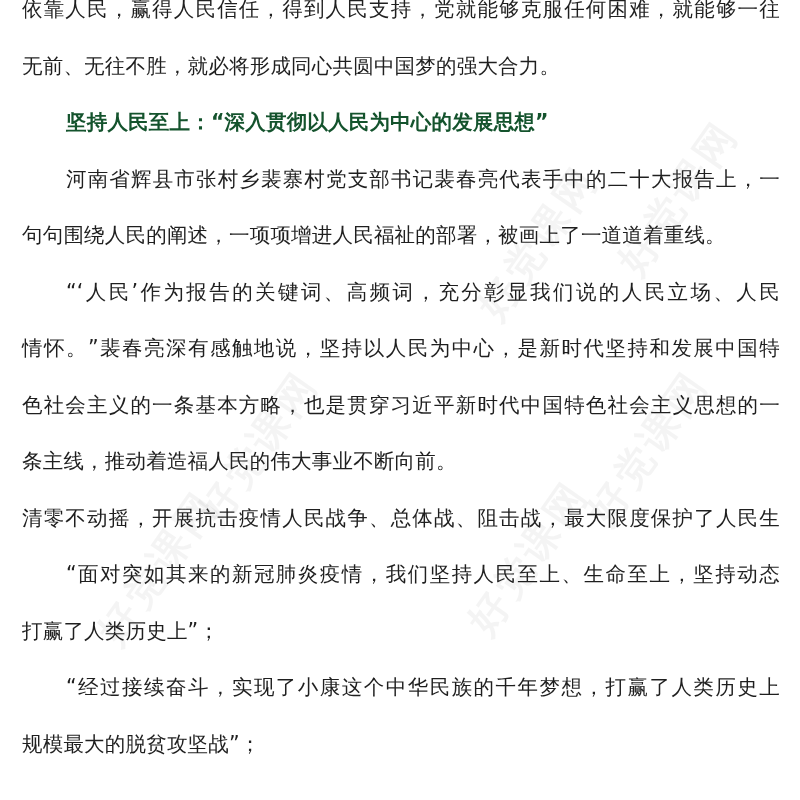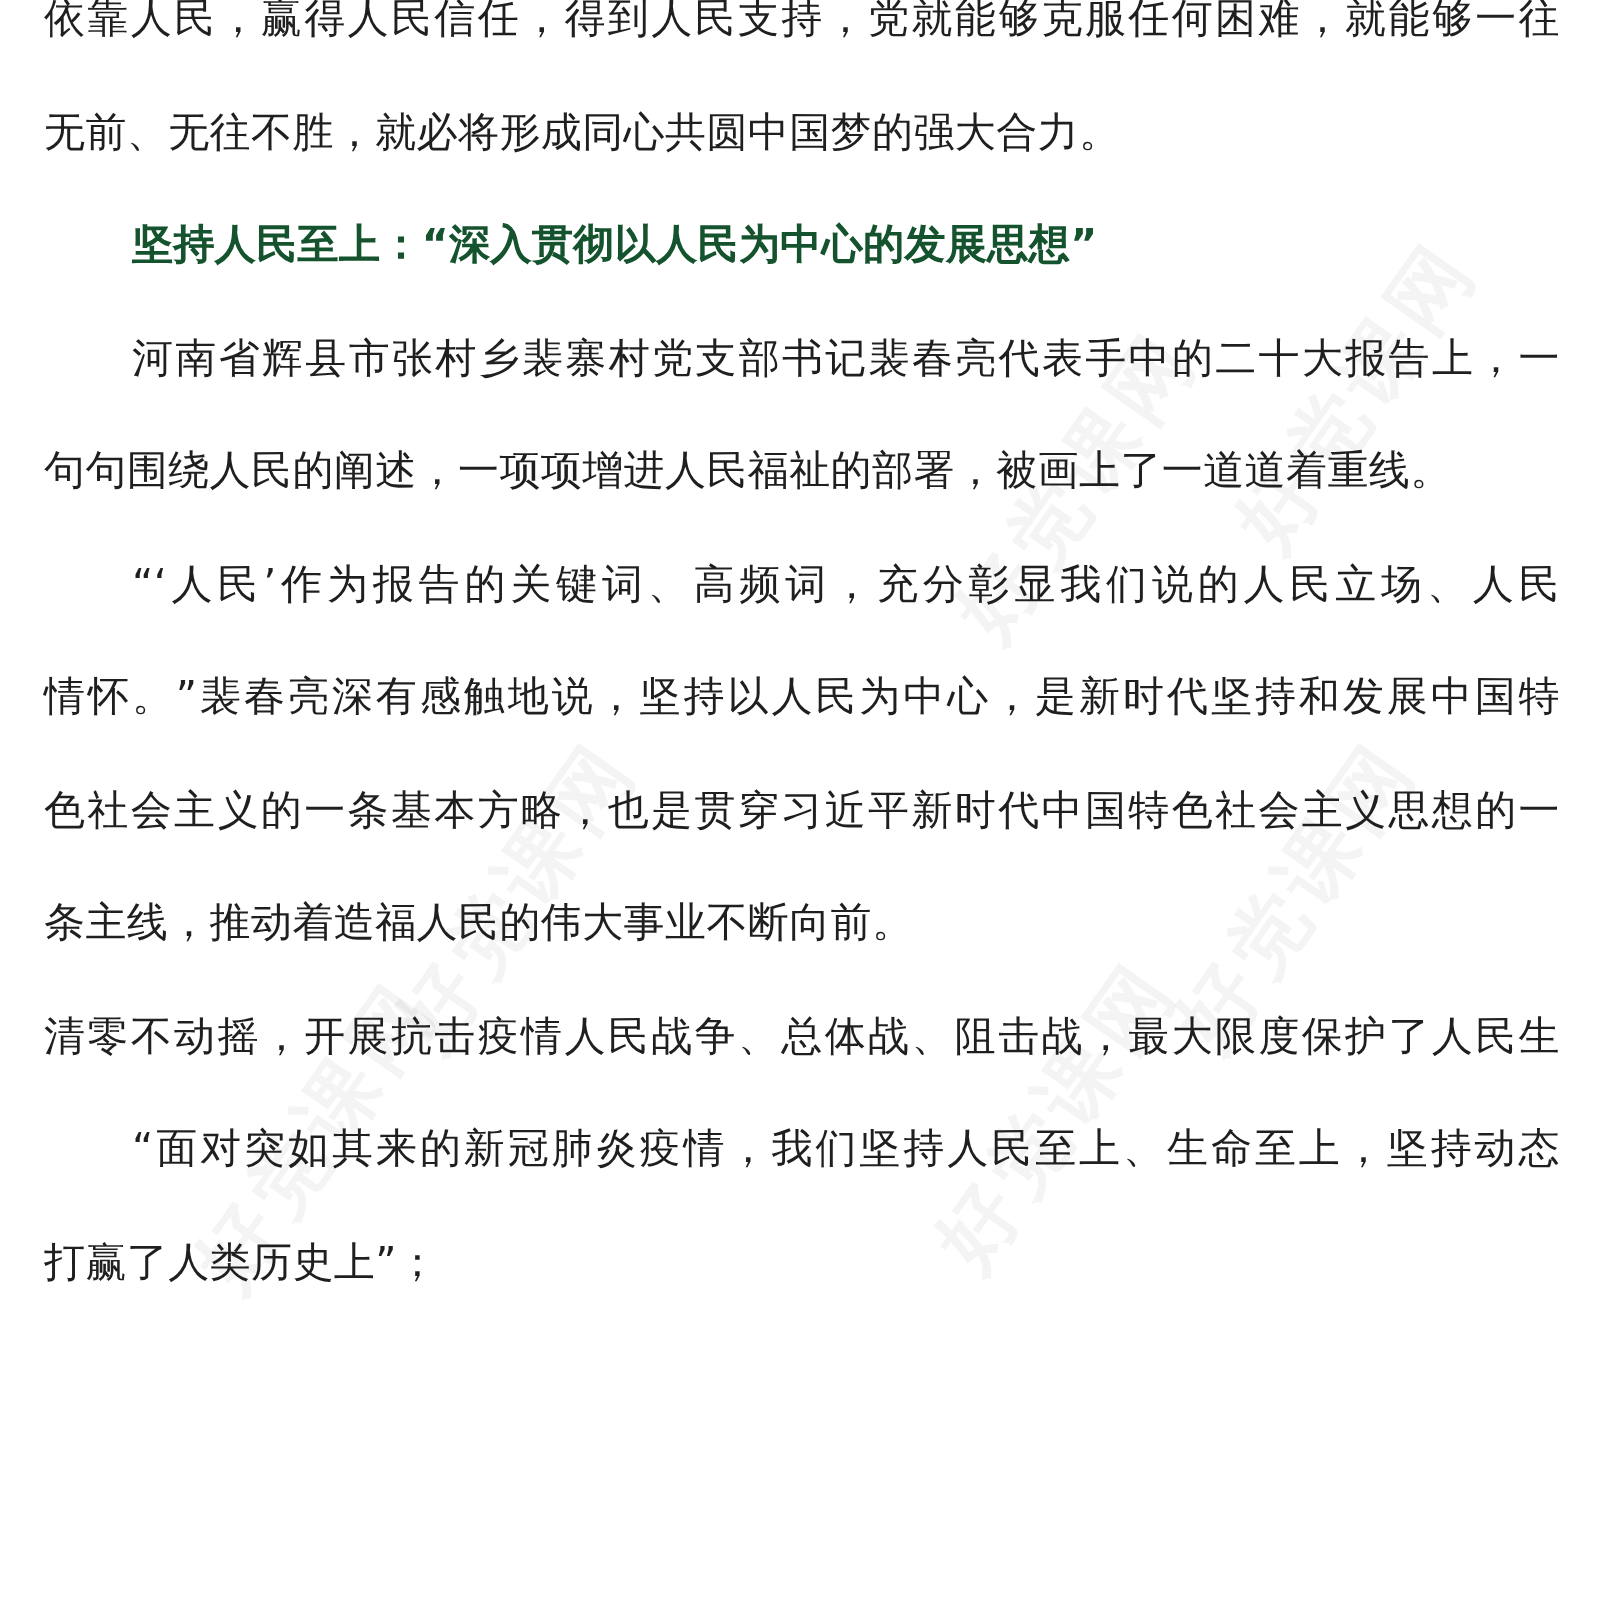--- a/index.html
+++ b/index.html
@@ -44,13 +44,17 @@
     <div class="line justify">色社会主义的一条基本方略，也是贯穿习近平新时代中国特色社会主义思想的一</div>
     <div class="line">条主线，推动着造福人民的伟大事业不断向前。</div>
   </div>
 
   <div>
     <div class="line justify">清零不动摇，开展抗击疫情人民战争、总体战、阻击战，最大限度保护了人民生</div>
     <div class="line indent justify">“面对突如其来的新冠肺炎疫情，我们坚持人民至上、生命至上，坚持动态</div>
     <div class="line">打赢了人类历史上”；</div>
   </div>
 
+  <div>
+    <div class="line indent justify">“经过接续奋斗，实现了小康这个中华民族的千年梦想，打赢了人类历史上</div>
+    <div class="line">规模最大的脱贫攻坚战”；</div>
+  </div>
 </div>
 
 </body></html>

